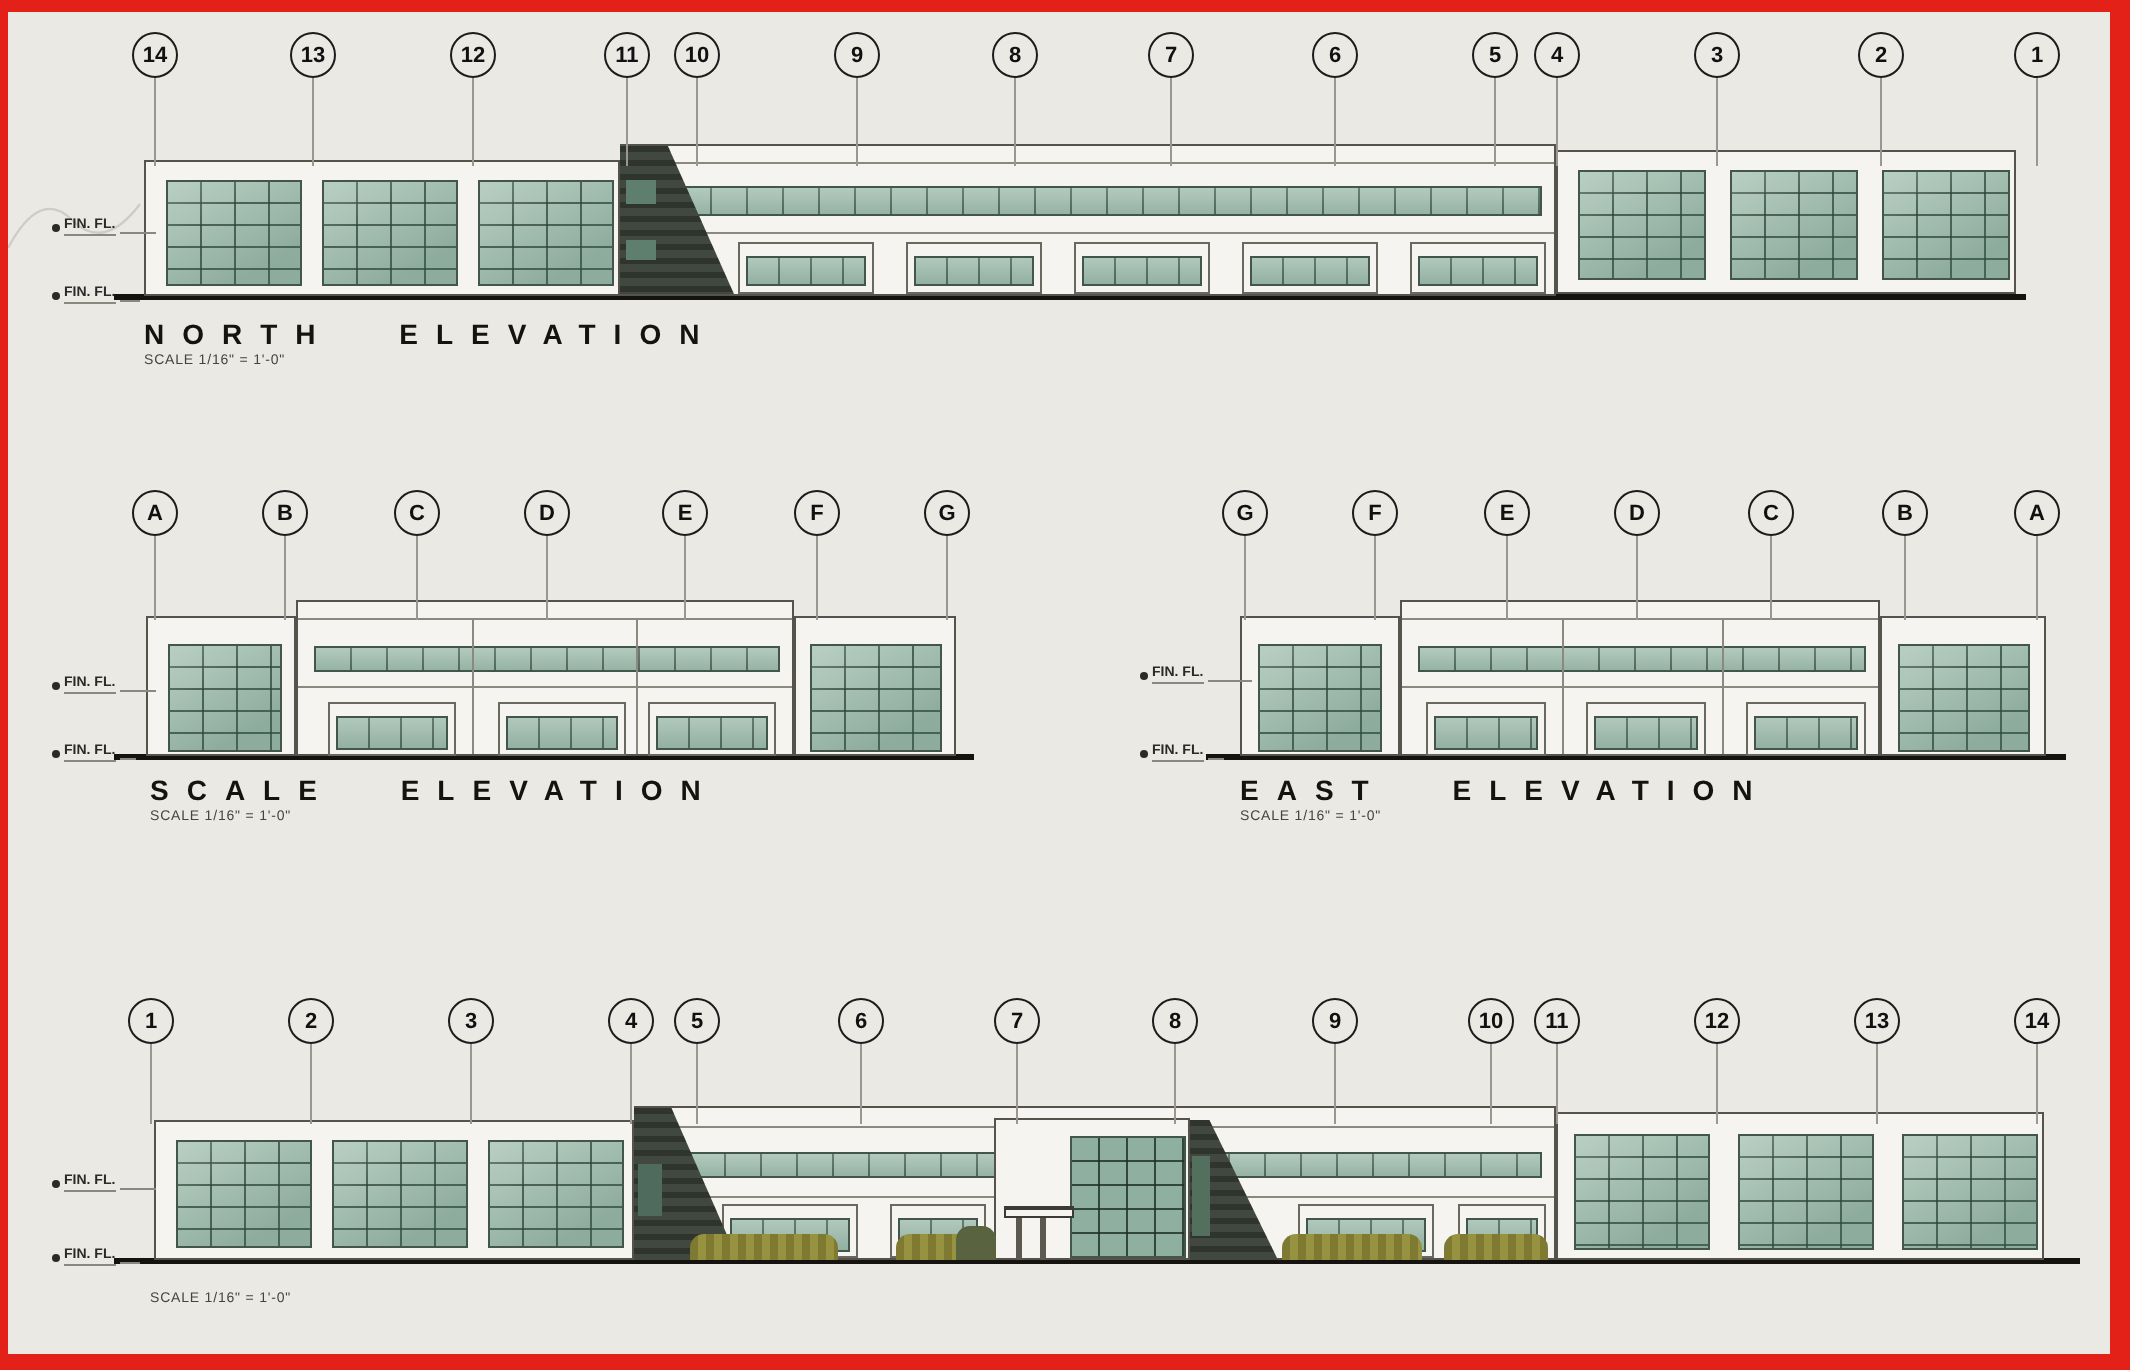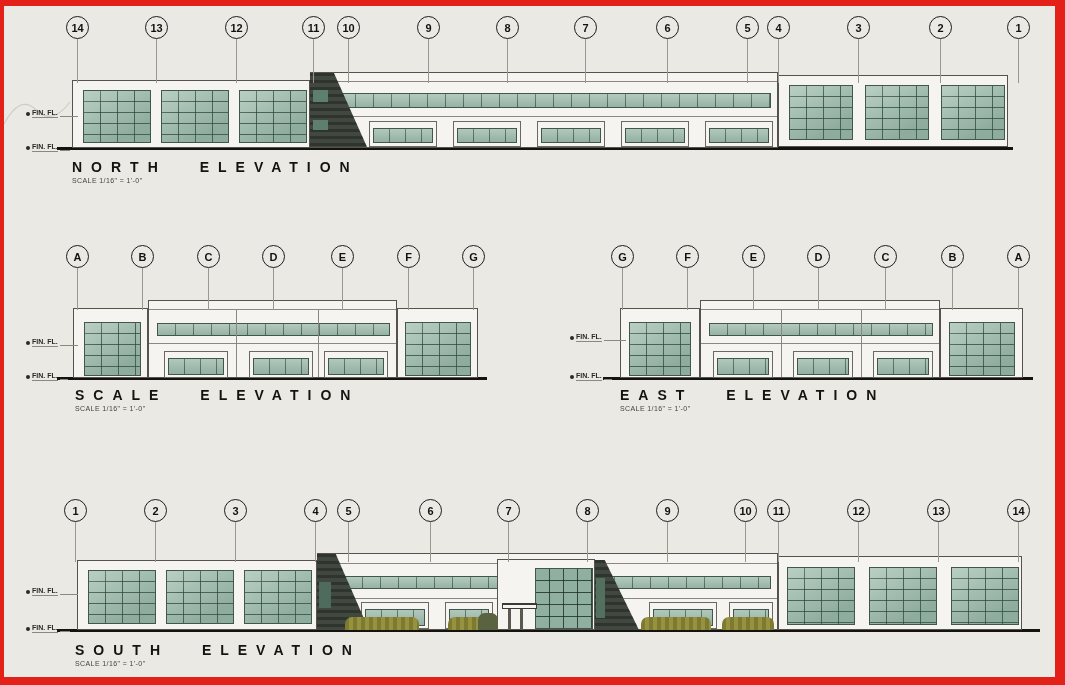--- a/index.html
+++ b/index.html
@@ -443,19 +443,18 @@
       <span class="fl">FIN. FL.</span>
       <span class="lead" style="width:18px"></span>
     </div>
     <div class="finfl" style="left:26px;top:624px">
       <span class="dot"></span>
       <span class="fl">FIN. FL.</span>
       <span class="lead" style="width:10px"></span>
     </div>
 
     <div class="title-block" style="left:75px;top:643px">
-      <div class="title">SOUTH ELEVATION</div>
       <div class="scale-note">SCALE 1/16" = 1'-0"</div>
     </div>
   </div>
 
   <div class="frame"></div>
 </div>
 
 </body></html>

